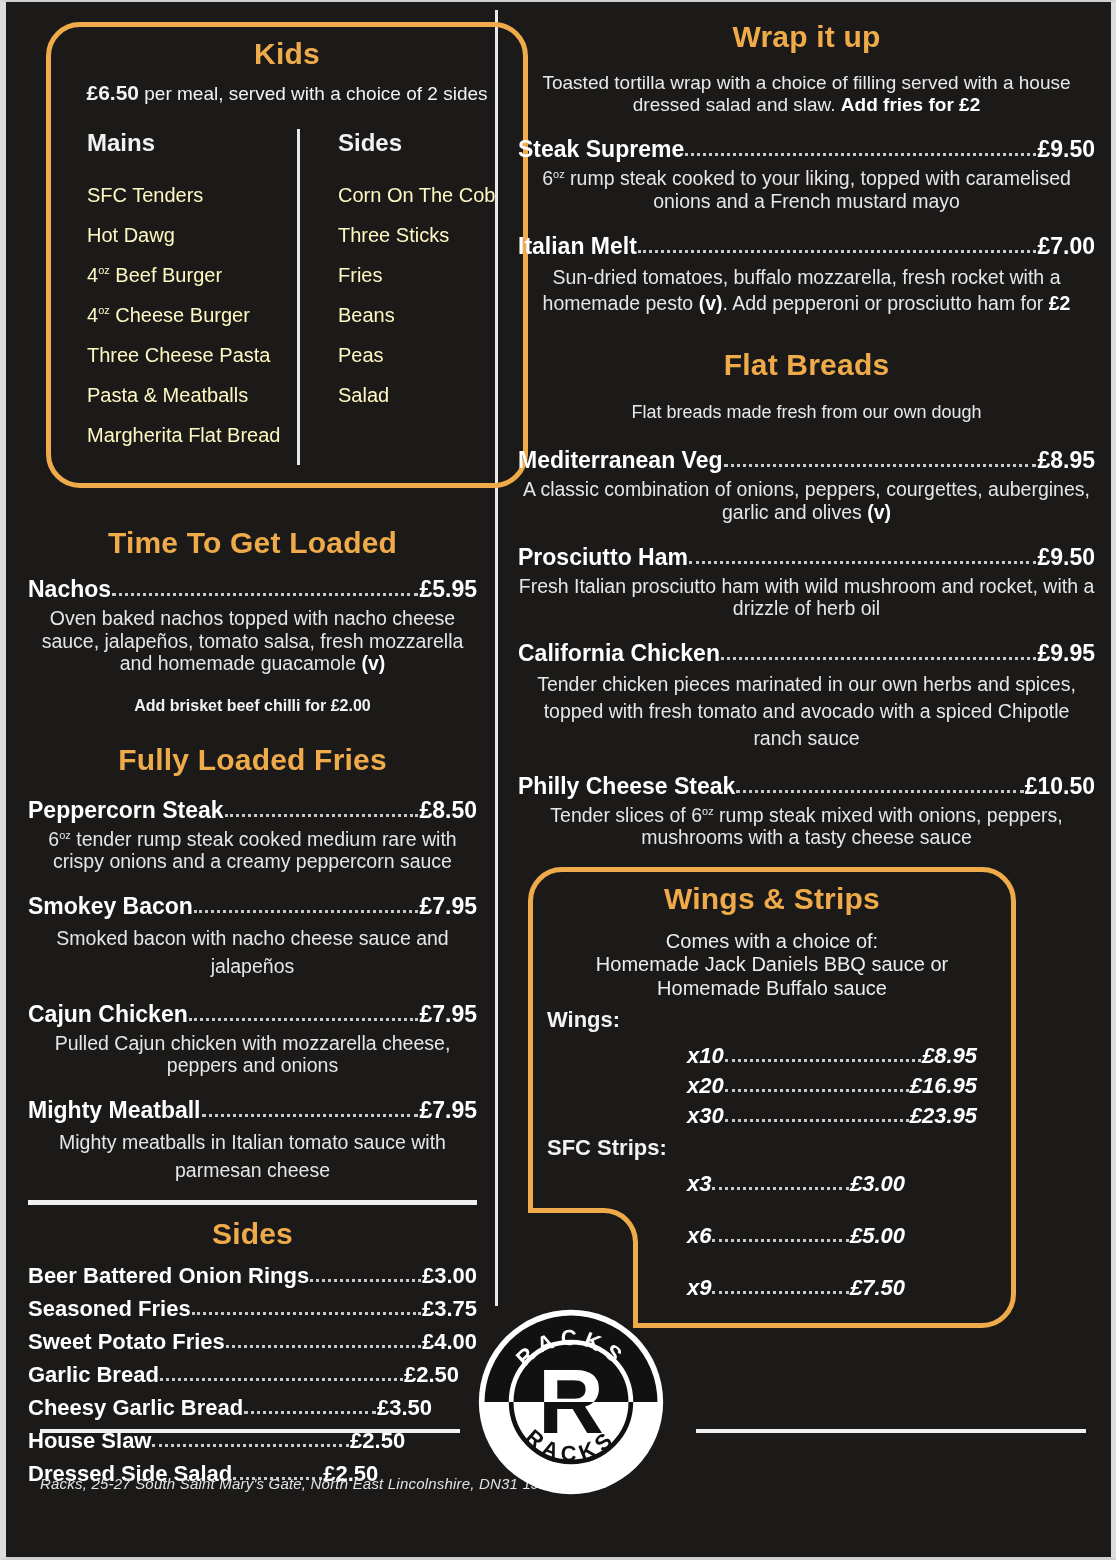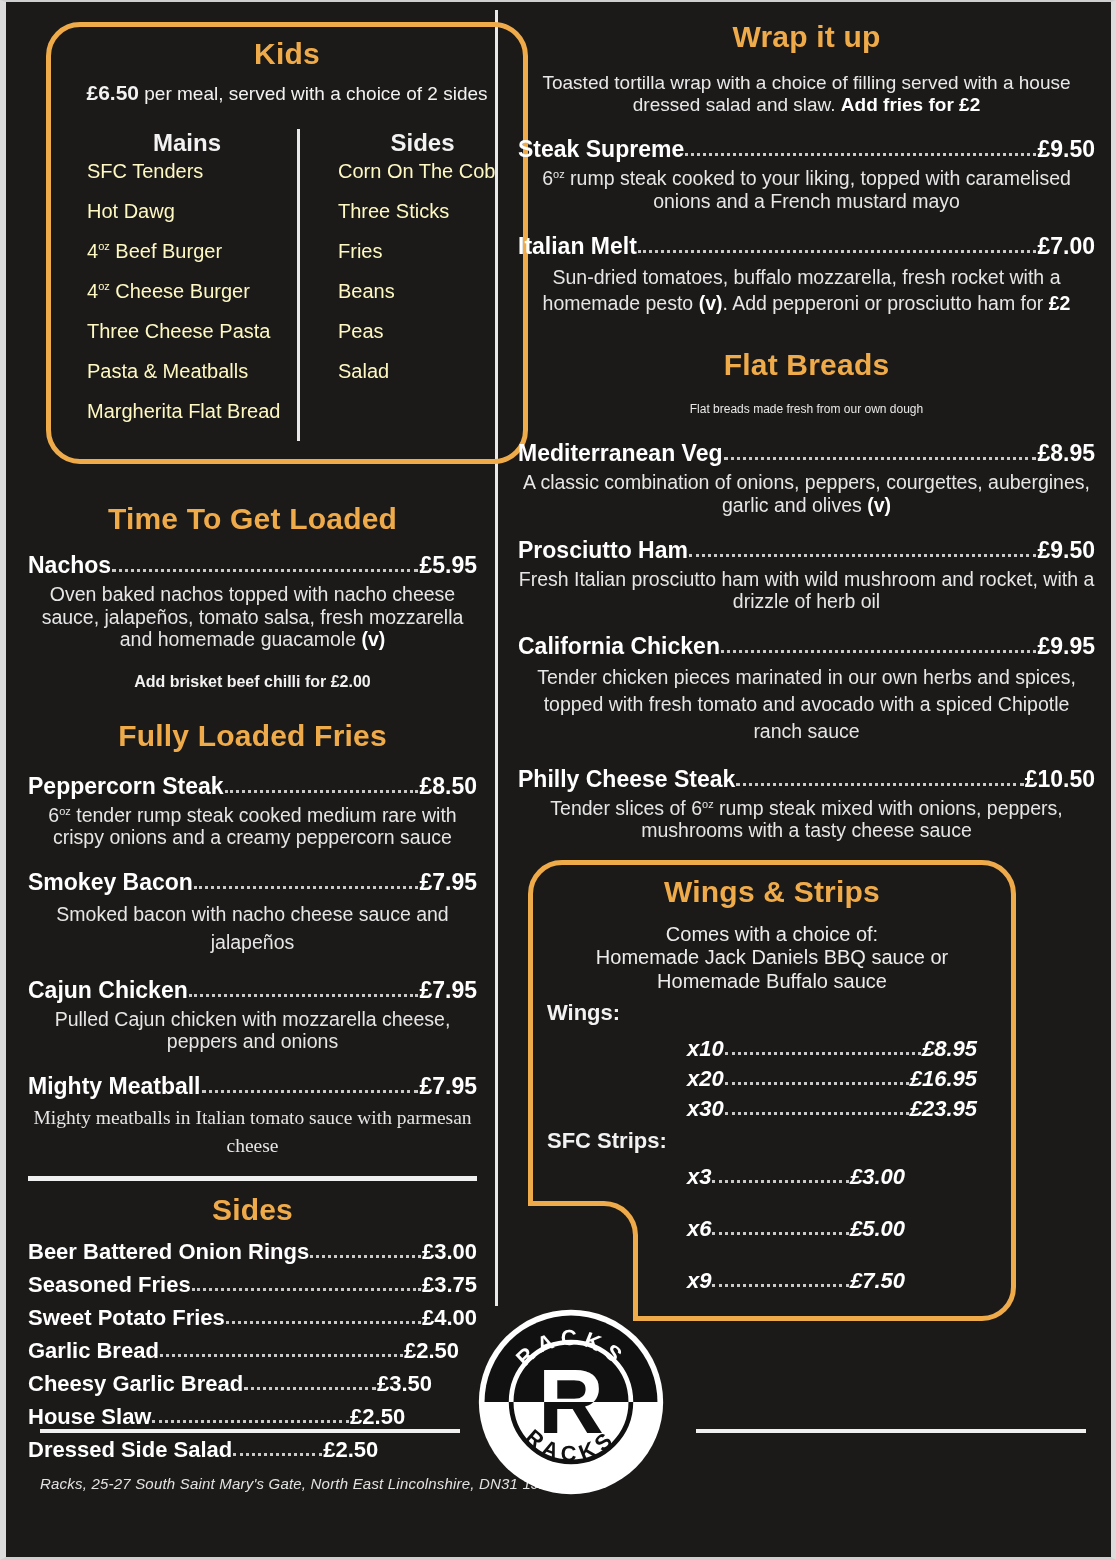--- a/index.html
+++ b/index.html
@@ -53,21 +53,21 @@
   
   .kids-box{ margin:20px 0 0 18px; width:482px; }
   .kids-price{ margin-top:10px; font-size:19px; text-align:center; }
   .kids-price b{ font-size:21px; }
   .kids-grid{
     display:flex; margin-top:24px; padding-left:20px;
   }
   .kids-col{ width:50%; }
   .kids-col.right{ padding-left:38px; border-left:3px solid #e9e9e9; }
   .kids-col.left{ padding-right:10px; }
-  .kids-head{ font-size:24px; font-weight:bold; margin-bottom:4px;text-align:center; }
+  .kids-head{ font-size:24px; font-weight:bold; margin-bottom:28px; }
   .kids-item{ font-size:20px; line-height:1; margin-bottom:20px; color:#fef9c3; }
   .kids-item sup{ font-size:11px; }
 
   
   .row{
     display:flex; align-items:flex-end; width:100%;
     font-size:23px; font-weight:bold; color:#ffffff;
     white-space:nowrap;
   }
   .row .nm{ flex:0 0 auto; }
@@ -215,21 +215,21 @@
           </div>
           <div class="desc">Pulled Cajun chicken with mozzarella cheese, peppers and onions</div>
         </div>
 
         <div class="item">
           <div class="row">
             <span class="nm">Mighty Meatball</span>
             <span class="dots"></span>
             <span class="pr">£7.95</span>
           </div>
-          <div class="desc" style="line-height:1.45;font-family:Liberation Serif, serif;">Mighty meatballs in Italian tomato sauce with parmesan cheese</div>
+          <div class="desc" style="line-height:1.45;">Mighty meatballs in Italian tomato sauce with parmesan cheese</div>
         </div>
       </div>
 
       <hr class="rule">
 
       <div style="margin-top:12px;">
         <div class="sec-title">Sides</div>
         <div class="sides-list">
           <div class="row">
             <span class="nm">Beer Battered Onion Rings</span>
@@ -297,21 +297,21 @@
             <span class="pr">£7.00</span>
           </div>
           <div class="desc" style="line-height:1.35;">
             Sun-dried tomatoes, buffalo mozzarella, fresh rocket with a homemade pesto <b>(v)</b>. Add pepperoni or prosciutto ham for <b>£2</b>
           </div>
         </div>
       </div>
 
       <div style="margin-top:32px;">
         <div class="sec-title">Flat Breads</div>
-        <div class="sec-intro" style="margin-top:20px;font-size:12px;">Flat breads made fresh from our own dough</div>
+        <div class="sec-intro" style="margin-top:20px;font-size:18px;">Flat breads made fresh from our own dough</div>
 
         <div style="margin-top:24px;">
           <div class="row">
             <span class="nm">Mediterranean Veg</span>
             <span class="dots"></span>
             <span class="pr">£8.95</span>
           </div>
           <div class="desc">A classic combination of onions, peppers, courgettes, aubergines, garlic and olives <b>(v)</b></div>
         </div>
 

